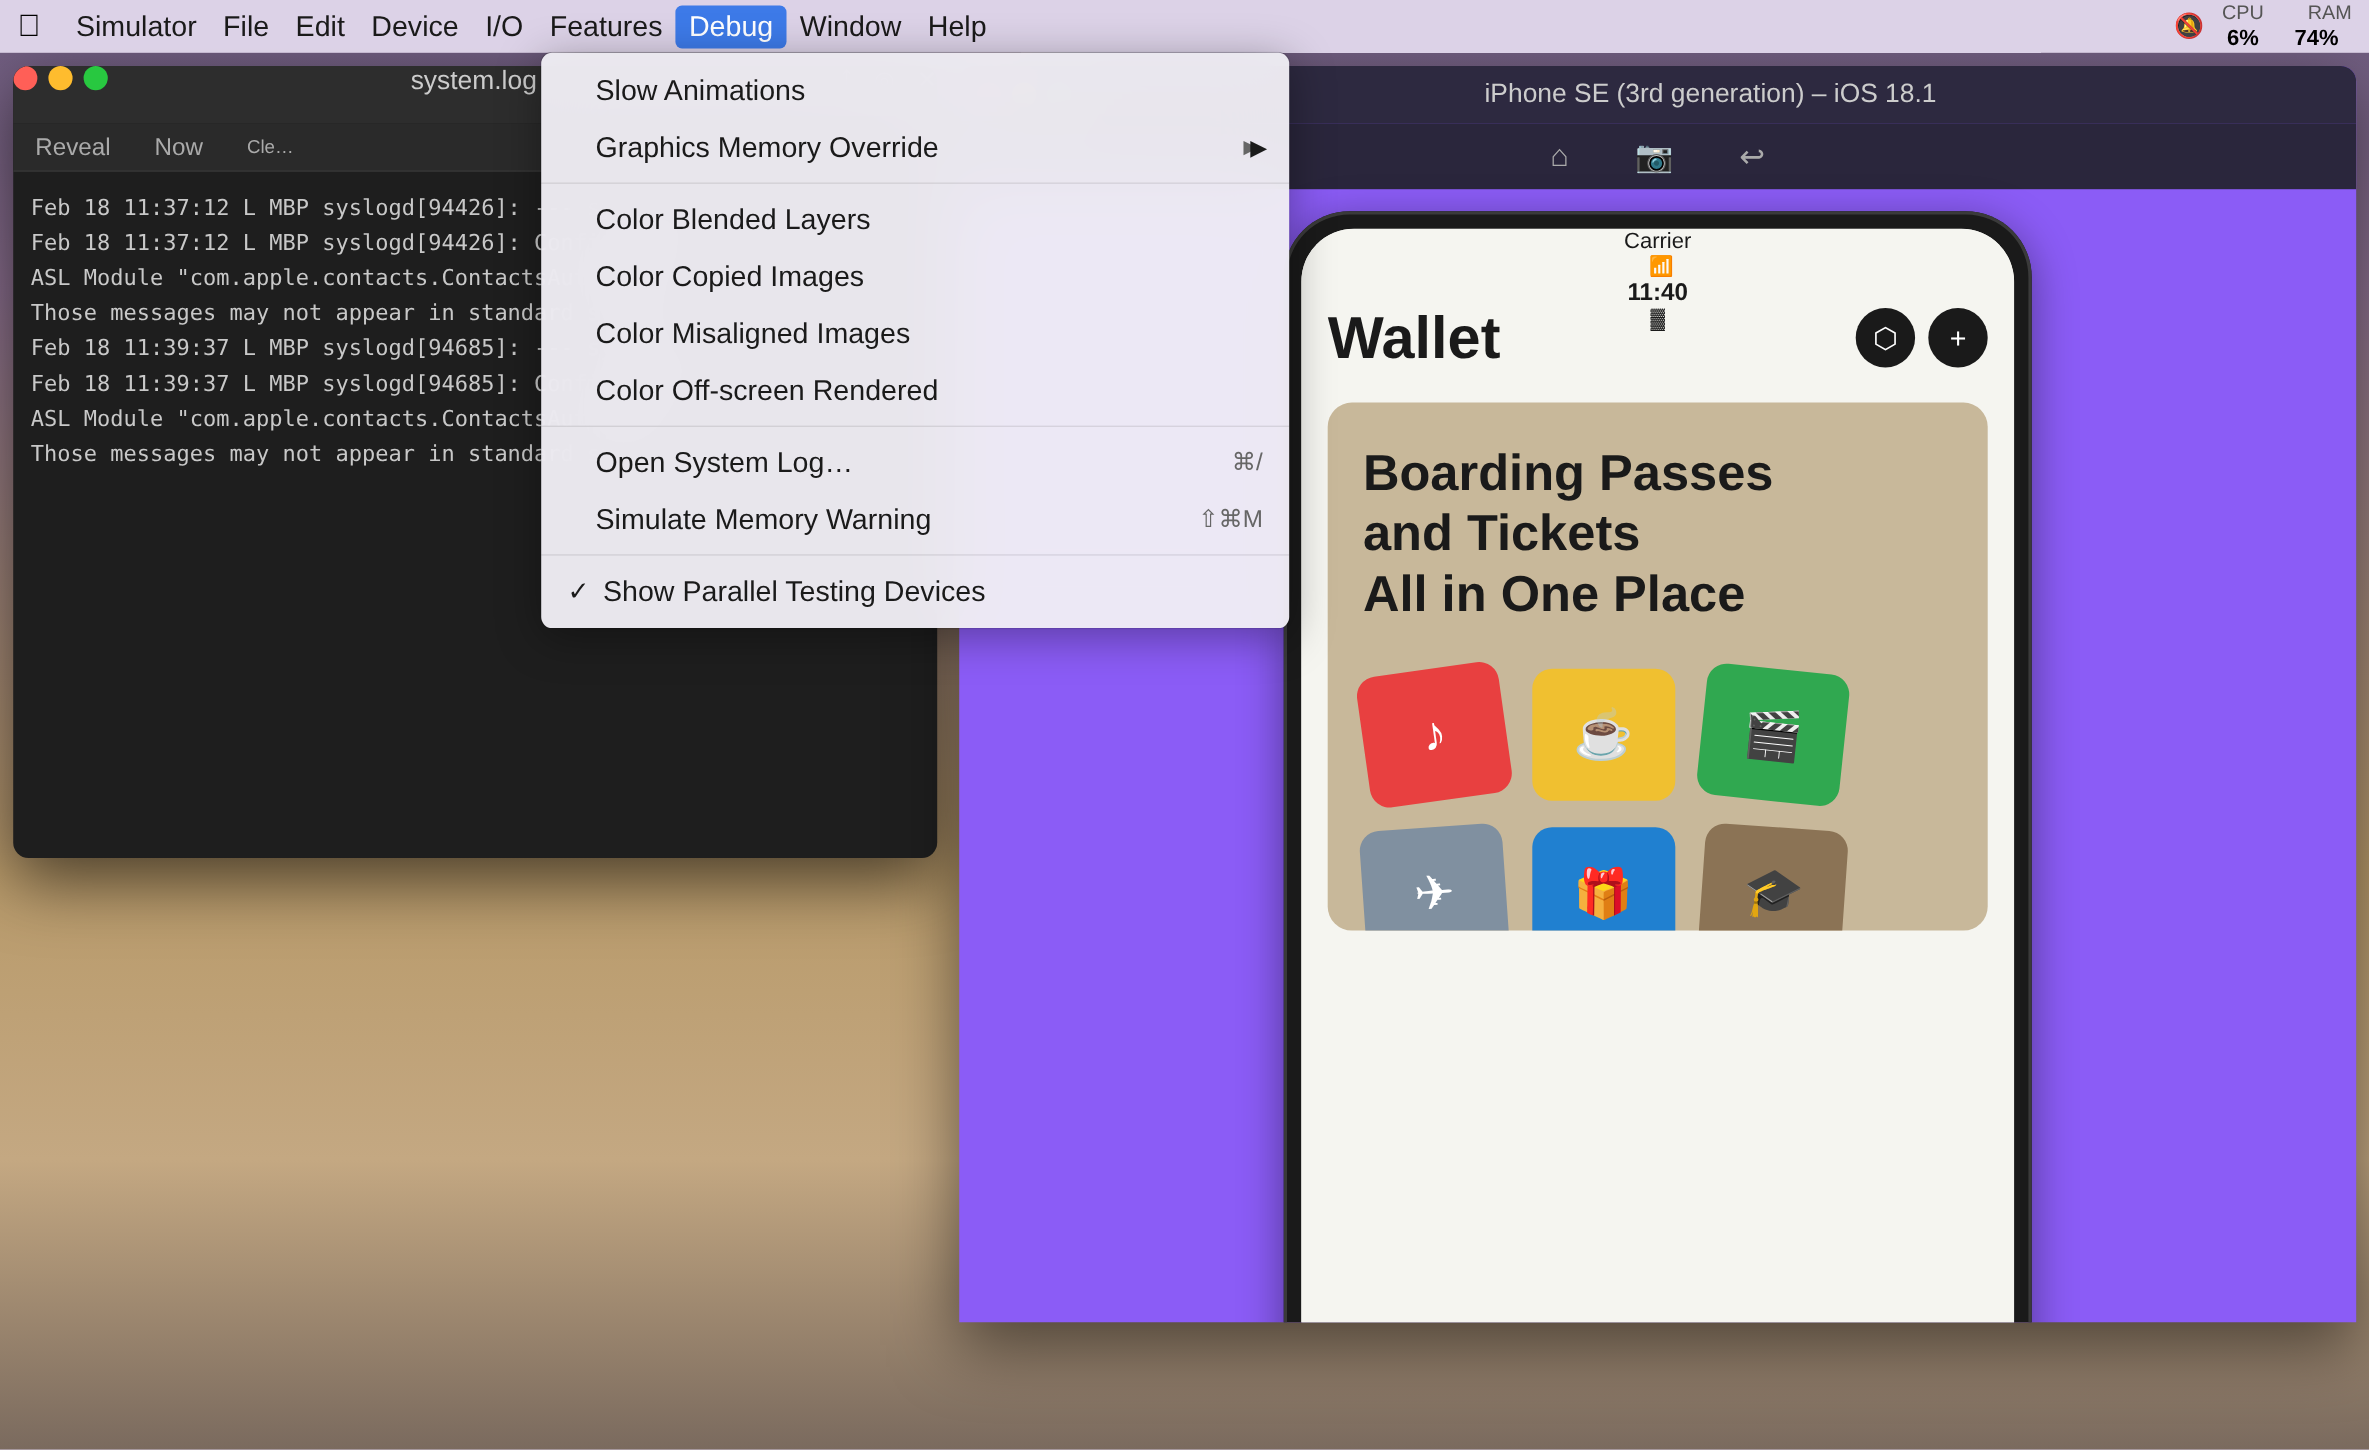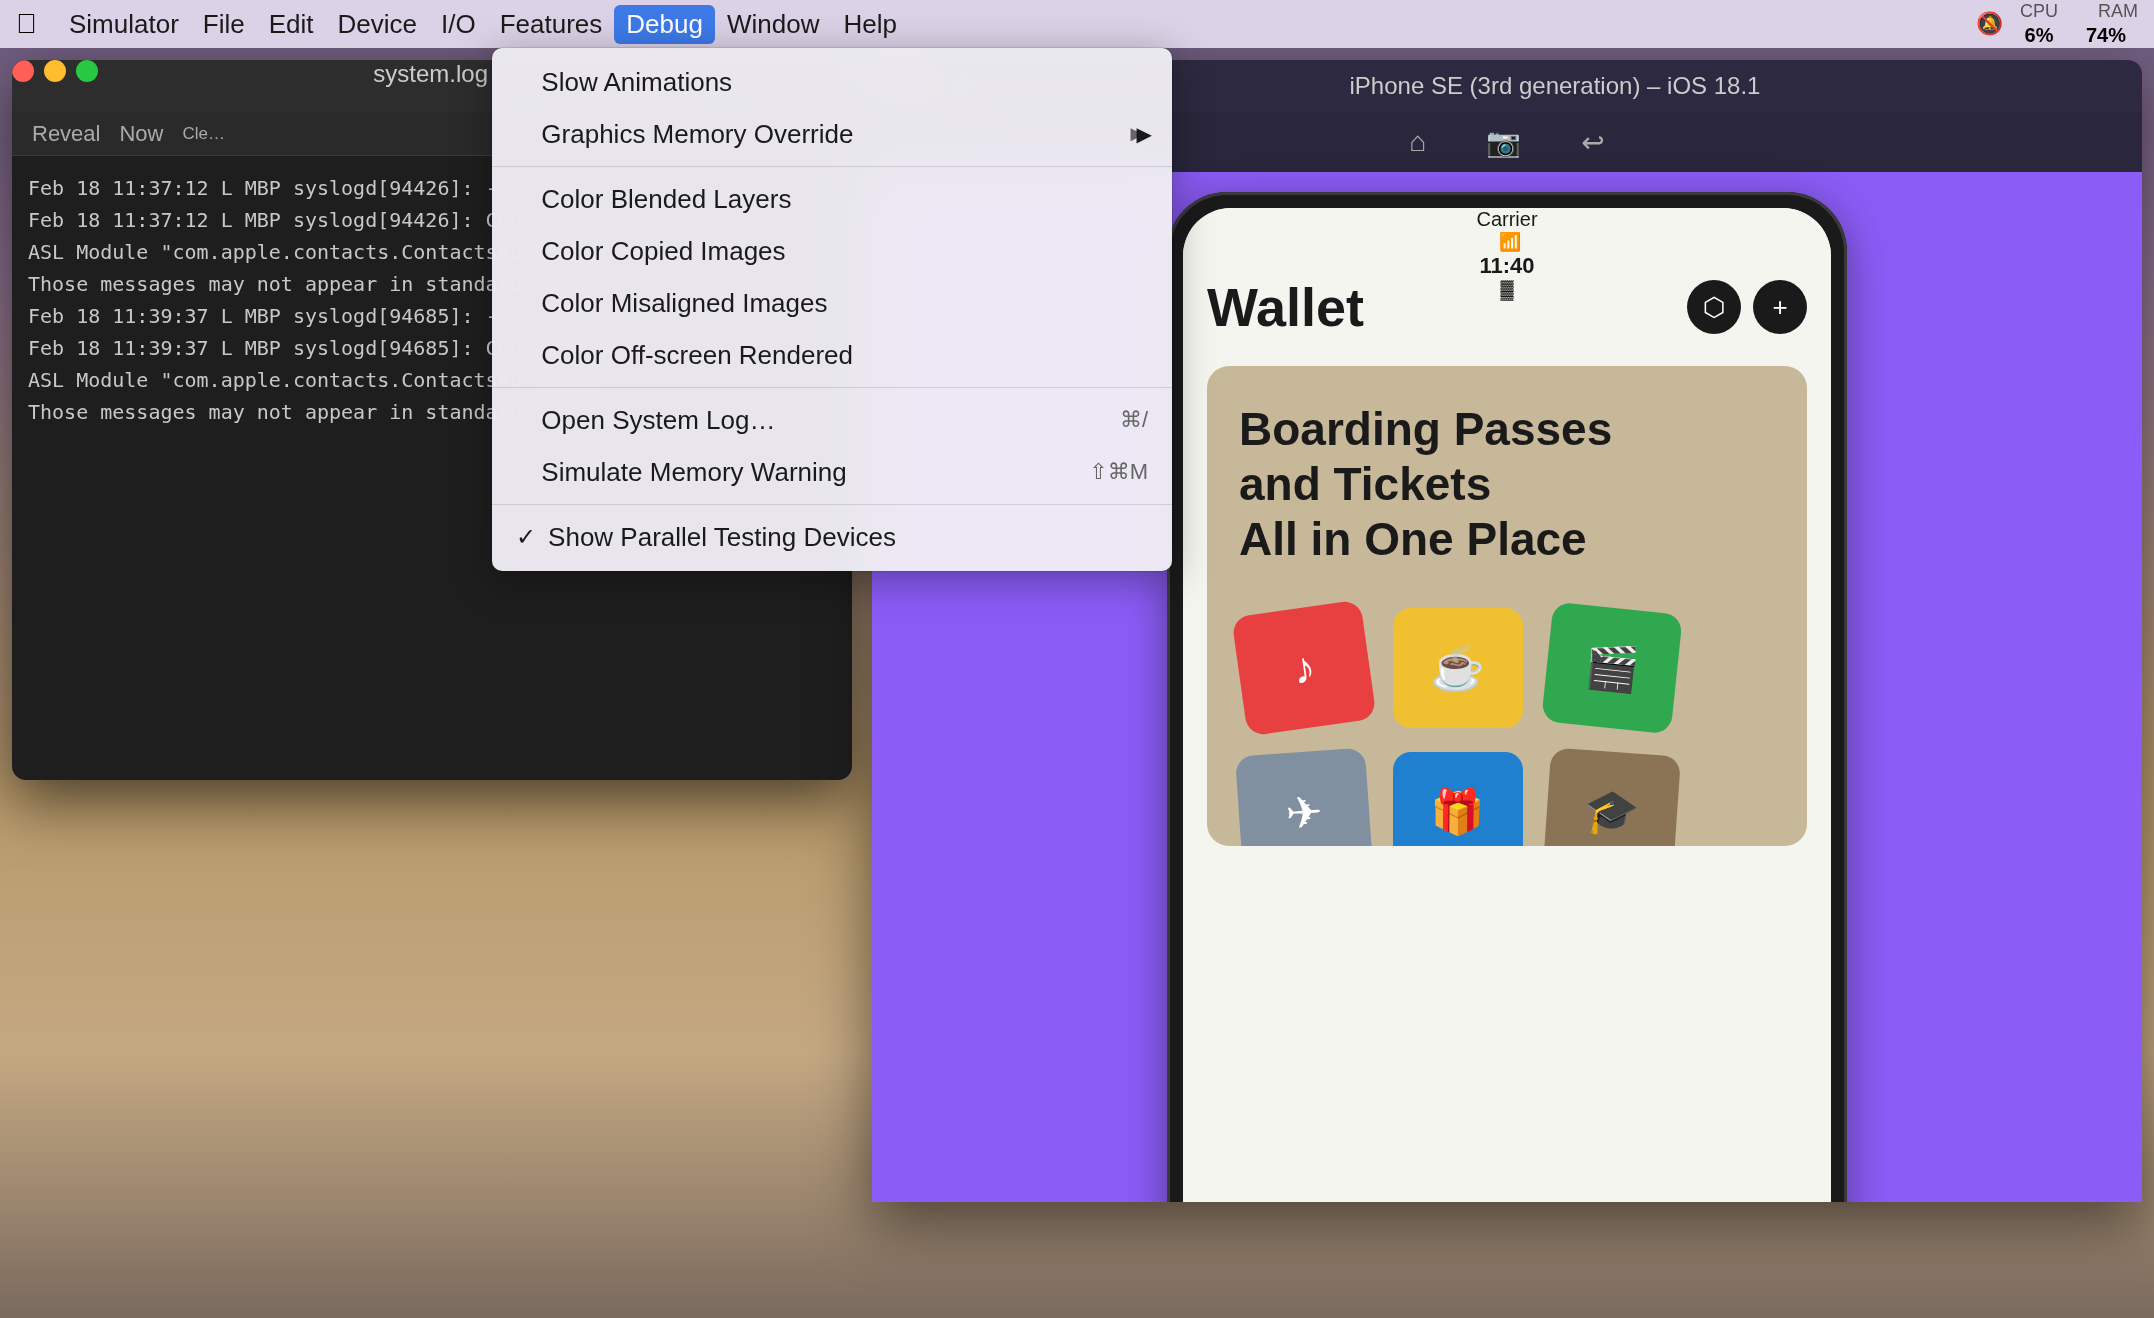--- a/index.html
+++ b/index.html
@@ -333,21 +333,21 @@
     <div class="traffic-light tl-close"></div>
     <div class="traffic-light tl-min"></div>
     <div class="traffic-light tl-max"></div>
     <div class="window-title">system.log</div>
     <div class="titlebar-icons">
       <span>⤴</span>
       <span>◎</span>
       <span>✕</span>
     </div>
   </div>
-  <div style="height:44px;background:#2a2a2a;display:flex;align-items:center;padding:0 20px;gap:19px;border-bottom:1px solid #3a3a3a;">
+  <div style="height:44px;background:#2a2a2a;display:flex;align-items:center;padding:0 20px;gap:40px;border-bottom:1px solid #3a3a3a;">
     <span style="color:#aaa;font-size:22px;">Reveal</span>
     <span style="color:#aaa;font-size:22px;">Now</span>
     <span style="color:#aaa;font-size:17px;">Cle…</span>
   </div>
   <div class="syslog-content">
     <div class="syslog-line">Feb 18 11:37:12 L MBP syslogd[94426]: --- syslogd rest</div>
     <div class="syslog-line">Feb 18 11:37:12 L MBP syslogd[94426]: Configuration No</div>
     <div class="syslog-line">    ASL Module "com.apple.contacts.ContactsAutocomplet</div>
     <div class="syslog-line">    Those messages may not appear in standard system l</div>
     <div class="syslog-line">Feb 18 11:39:37 L MBP syslogd[94685]: --- syslogd rest</div>

